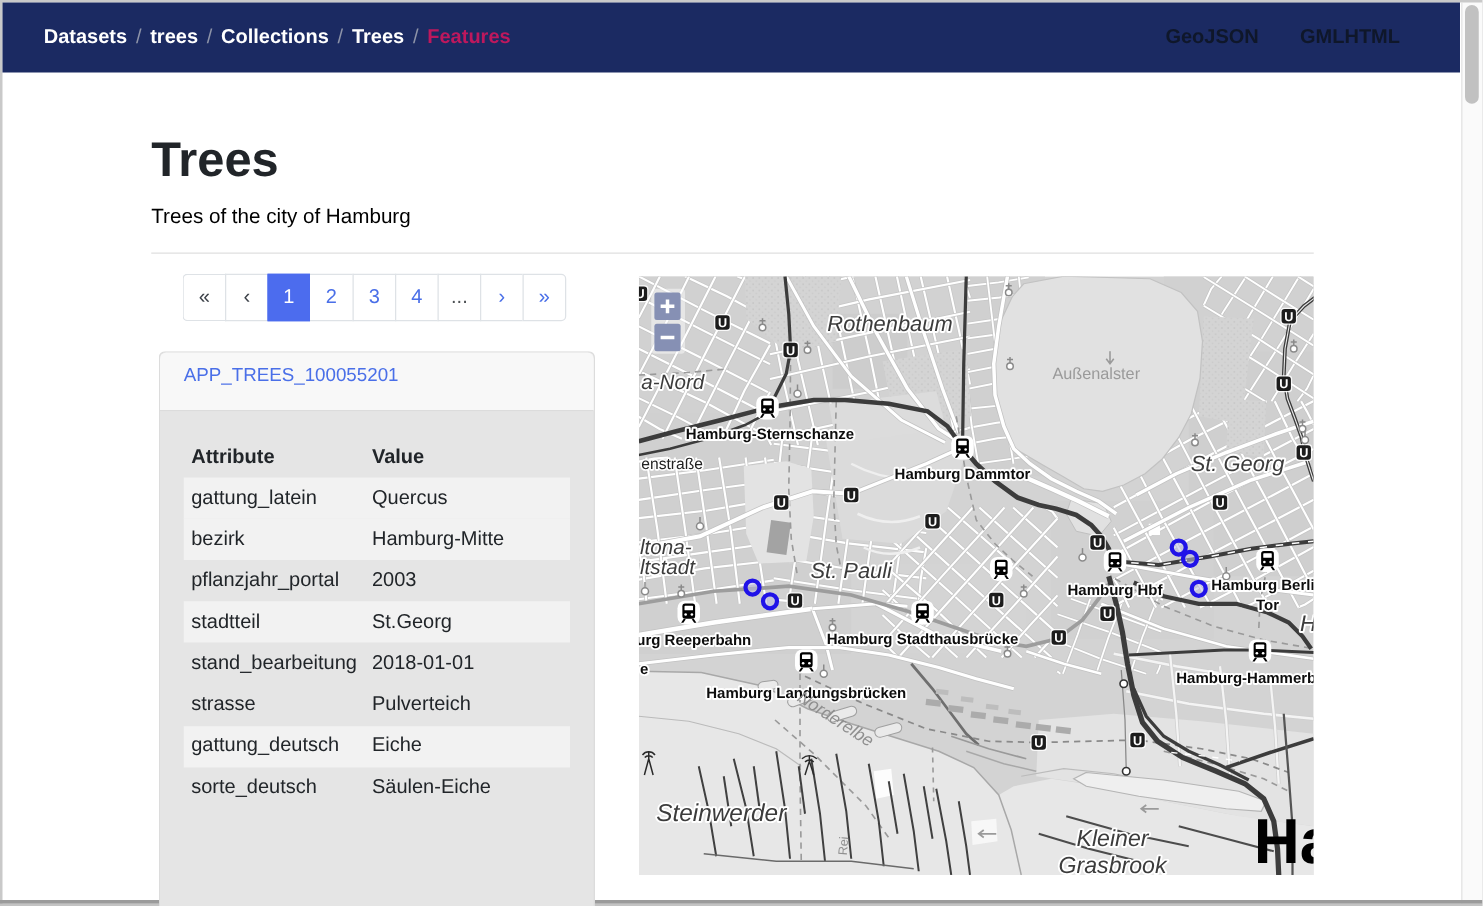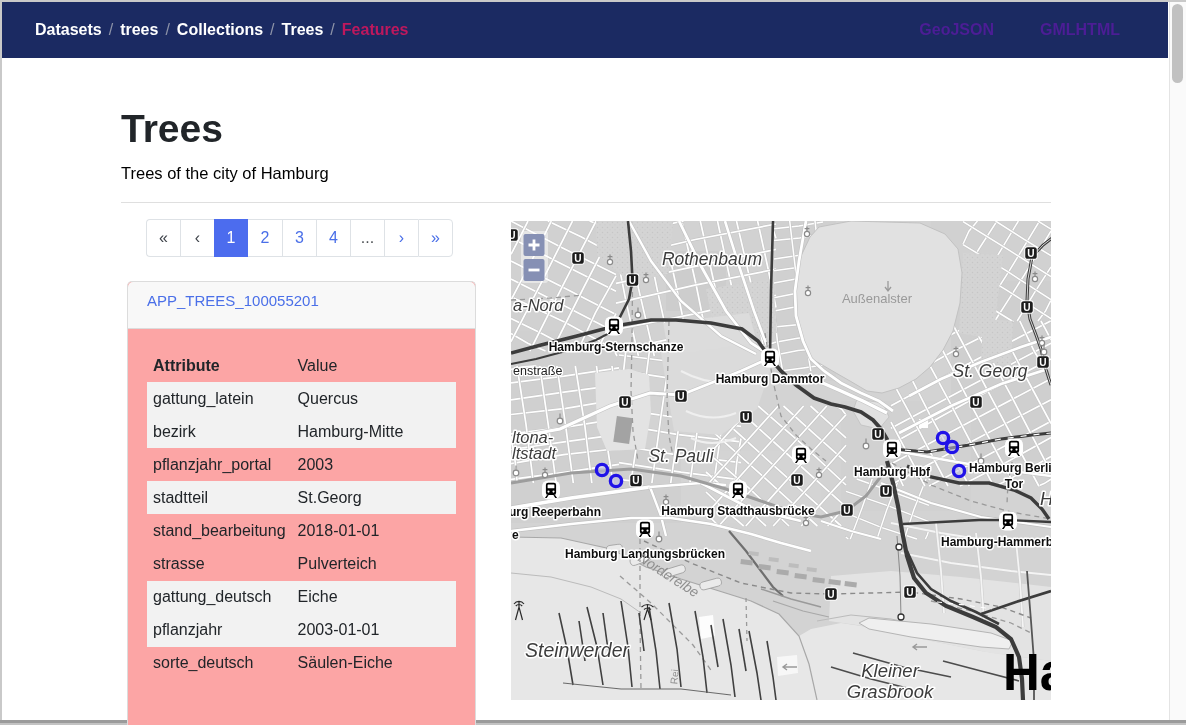--- a/index.html
+++ b/index.html
@@ -12,51 +12,51 @@
 <span>Datasets</span>
     <span style="color:#8d93a8;font-weight:normal;padding:0 7px">/</span>
 <span>trees</span>
     <span style="color:#8d93a8;font-weight:normal;padding:0 7px">/</span>
 <span>Collections</span>
     <span style="color:#8d93a8;font-weight:normal;padding:0 7px">/</span>
 <span>Trees</span>
     <span style="color:#8d93a8;font-weight:normal;padding:0 7px">/</span>
 <span style="color:#be185d">Features</span>
 </div>
-<div class="abs" style="left:0;top:2px;width:1120px;height:56px;display:flex;align-items:center;justify-content:flex-end;font-size:16px;font-weight:bold;color:#4c1d95">
+<div class="abs" style="left:0;top:2px;width:1120px;height:56px;display:flex;align-items:center;justify-content:flex-end;font-size:16px;font-weight:bold;color:#0f172a">
 <span style="margin-left:30px">GeoJSON</span>
-    <span style="margin-left:46px">GML</span>
+    <span style="margin-left:33px">GML</span>
     <span style="">HTML</span>
 </div>
 <div class="abs" style="left:1169px;top:2px;width:17px;height:721px;background:#fafafa;border-left:1px solid #e4e4e4"></div>
 <div class="abs" style="left:1172px;top:4px;width:11px;height:79px;background:#c1c1c1;border-radius:6px"></div>
 <div class="abs" style="left:0;top:720px;width:1186px;height:2.5px;background:#9b9b9b"></div>
 <div class="abs" style="left:0;top:722.5px;width:1186px;height:2.5px;background:#c3c3c3"></div>
 <div class="abs" style="left:121px;top:105px;font-size:39px;font-weight:bold;color:#212529;line-height:48px">Trees</div>
 <div class="abs" style="left:121px;top:161px;font-size:16.5px;color:#000000;line-height:24px">Trees of the city of Hamburg</div>
 <div class="abs" style="left:121px;top:202px;width:930px;height:1px;background:#dfdfdf"></div>
 <div class="abs" style="left:146px;top:219px;display:flex;font-size:16px;line-height:20px">
 <span style="border:1px solid #dee2e6;border-right:none;padding:8px 0;width:34px;text-align:center;color:#3d4249;border-radius:4px 0 0 4px">«</span>
 <span style="border:1px solid #dee2e6;border-right:none;padding:8px 0;width:34px;text-align:center;color:#3d4249">‹</span>
 <span style="border:1px solid #4c6cee;background:#4c6cee;padding:8px 0;width:34px;text-align:center;color:#fff">1</span>
 <span style="border:1px solid #dee2e6;border-right:none;border-left:none;padding:8px 0;width:34px;text-align:center;color:#4a6fe8">2</span>
 <span style="border:1px solid #dee2e6;border-right:none;padding:8px 0;width:34px;text-align:center;color:#4a6fe8">3</span>
 <span style="border:1px solid #dee2e6;border-right:none;padding:8px 0;width:34px;text-align:center;color:#4a6fe8">4</span>
 <span style="border:1px solid #dee2e6;border-right:none;padding:8px 0;width:34px;text-align:center;color:#4d5154">...</span>
 <span style="border:1px solid #dee2e6;border-right:none;padding:8px 0;width:34px;text-align:center;color:#4a6fe8">›</span>
 <span style="border:1px solid #dee2e6;padding:8px 0;width:35px;text-align:center;color:#4a6fe8;border-radius:0 4px 4px 0">»</span>
 </div>
-<div class="abs" style="left:127px;top:281px;width:349px;height:444px;border:1px solid #dcdcdc;border-radius:5px 5px 0 0;border-bottom:none;background:#fca5a5">
+<div class="abs" style="left:127px;top:281px;width:349px;height:444px;border:1px solid #dcdcdc;border-radius:5px 5px 0 0;border-bottom:none;background:#e5e5e5">
 <div style="background:#f8f8f8;border-bottom:1px solid #dcdcdc;border-radius:5px 5px 0 0;padding:9px 19px 17px;font-size:15px;line-height:20px;color:#4a6fe8">APP_TREES_100055201</div>
 <div style="padding:20px 19px 0 19px">
 <table style="border-collapse:collapse;width:309px;font-size:16px;color:#212529">
 <tbody>
 <tr>
             <td style="font-weight:bold;padding:4.55px 6px;line-height:24px;width:144px">Attribute</td>
-            <td style="font-weight:normal;padding:4.55px 6px;line-height:24px">Value</td>
+            <td style="font-weight:bold;padding:4.55px 6px;line-height:24px">Value</td>
           </tr>
 <tr style="background:#f2f2f2">
             <td style="padding:4.55px 6px;line-height:24px">gattung_latein</td>
             <td style="padding:4.55px 6px;line-height:24px">Quercus</td>
           </tr>
 <tr style="background:#f2f2f2">
             <td style="padding:4.55px 6px;line-height:24px">bezirk</td>
             <td style="padding:4.55px 6px;line-height:24px">Hamburg-Mitte</td>
           </tr>
 <tr>
@@ -71,24 +71,20 @@
             <td style="padding:4.55px 6px;line-height:24px">stand_bearbeitung</td>
             <td style="padding:4.55px 6px;line-height:24px">2018-01-01</td>
           </tr>
 <tr>
             <td style="padding:4.55px 6px;line-height:24px">strasse</td>
             <td style="padding:4.55px 6px;line-height:24px">Pulverteich</td>
           </tr>
 <tr style="background:#f2f2f2">
             <td style="padding:4.55px 6px;line-height:24px">gattung_deutsch</td>
             <td style="padding:4.55px 6px;line-height:24px">Eiche</td>
-          </tr>
-<tr style="background:#f2f2f2">
-            <td style="padding:4.55px 6px;line-height:24px">pflanzjahr</td>
-            <td style="padding:4.55px 6px;line-height:24px">2003-01-01</td>
           </tr>
 <tr>
             <td style="padding:4.55px 6px;line-height:24px">sorte_deutsch</td>
             <td style="padding:4.55px 6px;line-height:24px">Säulen-Eiche</td>
           </tr>
 </tbody>
       </table>
 </div>
 </div>
 <div class="abs" style="left:511px;top:221px;width:540px;height:479px;overflow:hidden">

